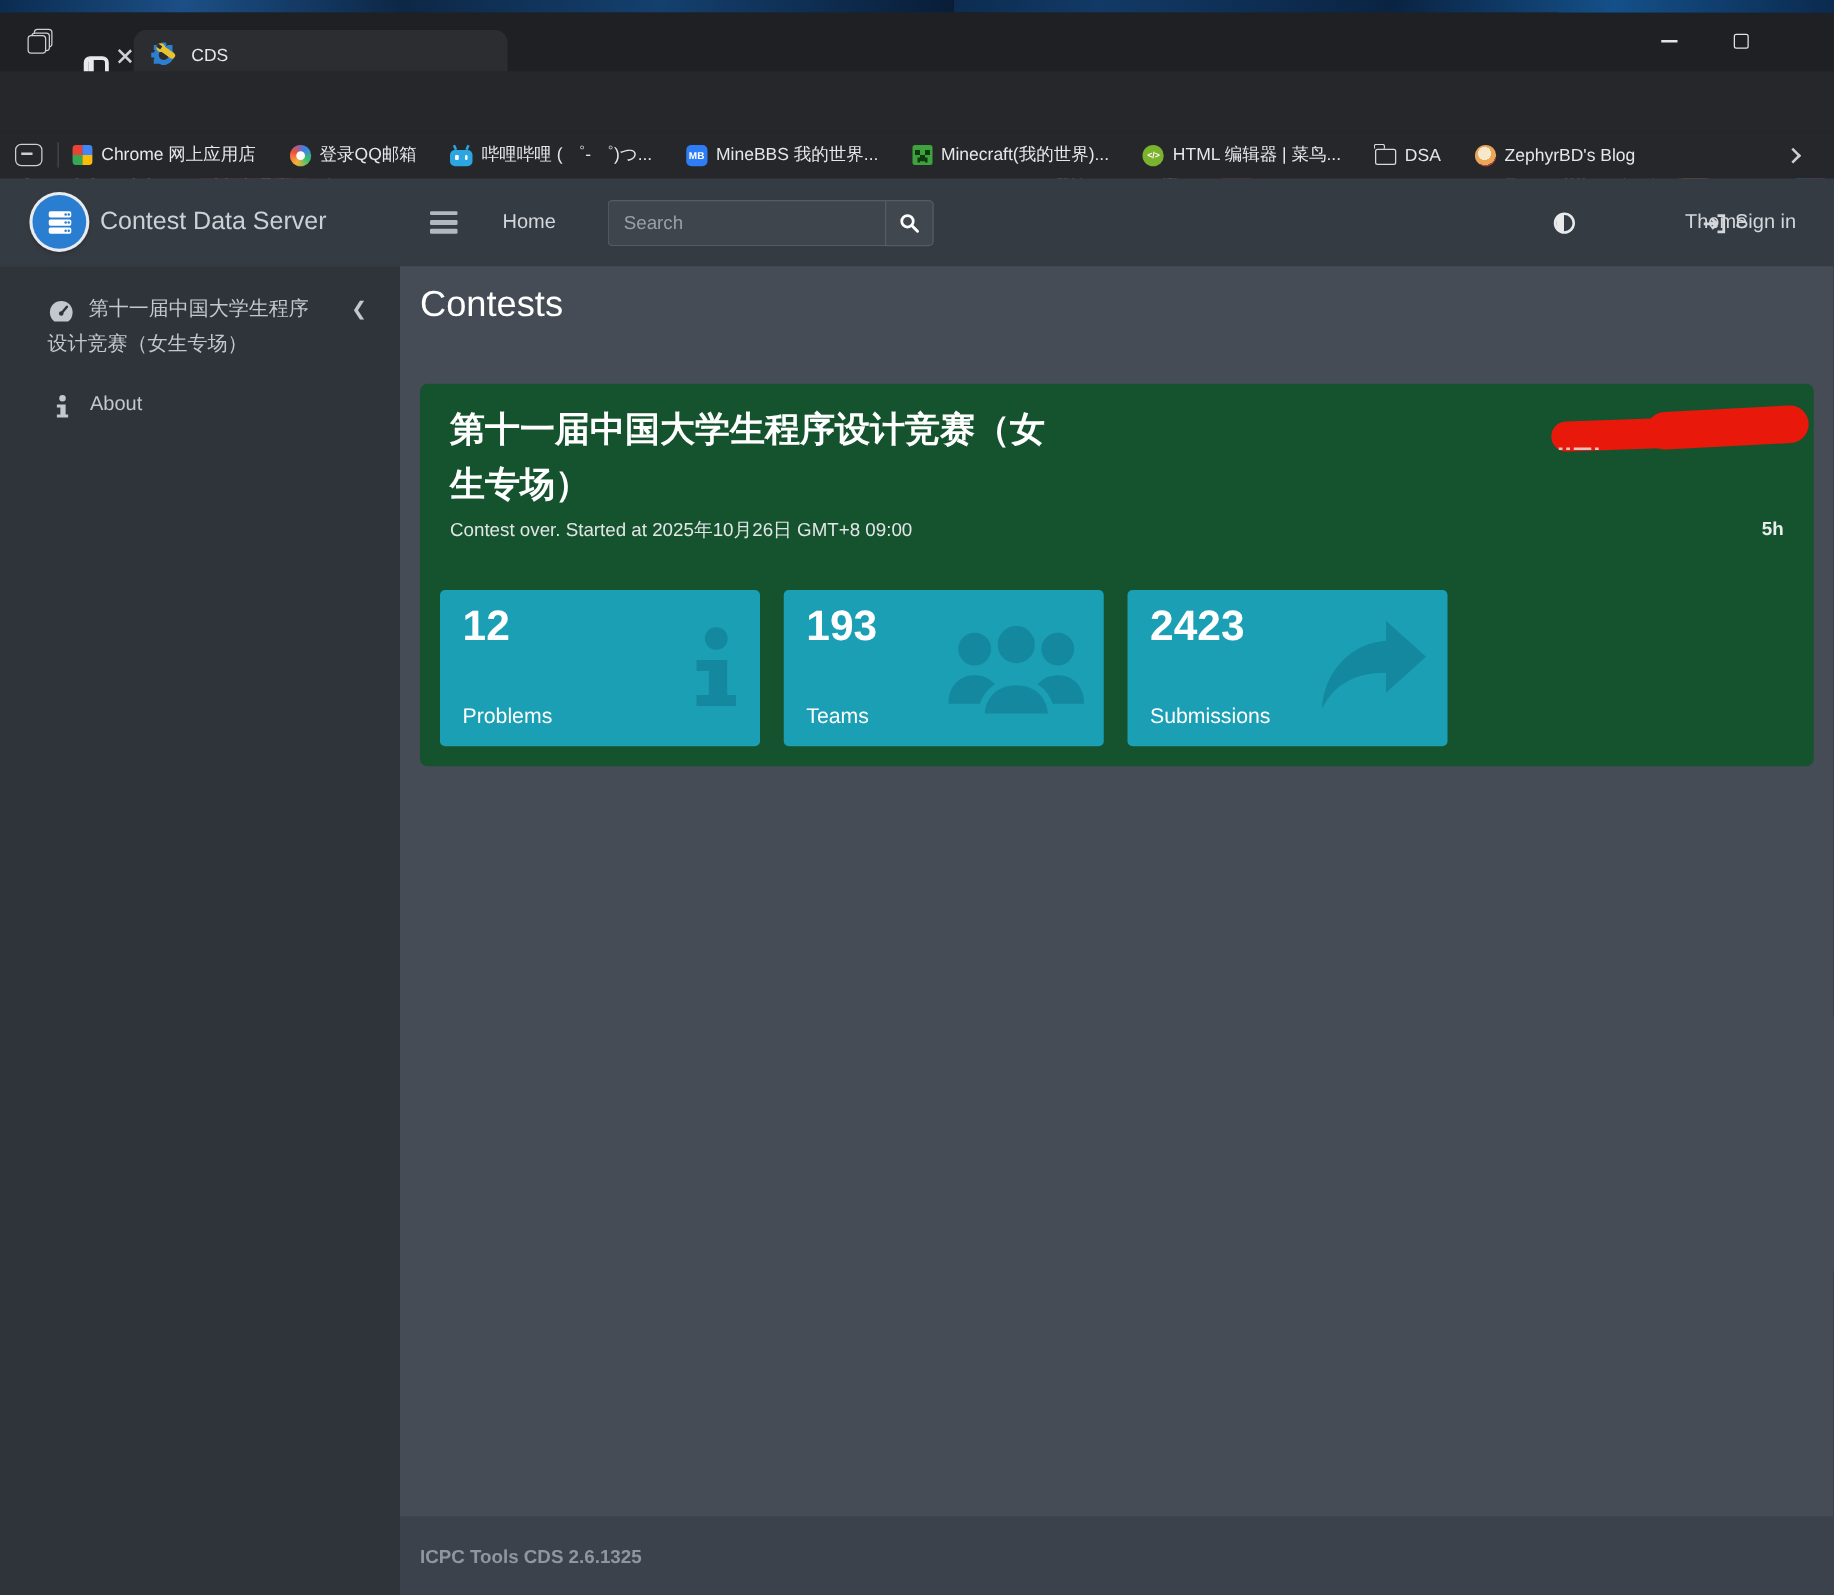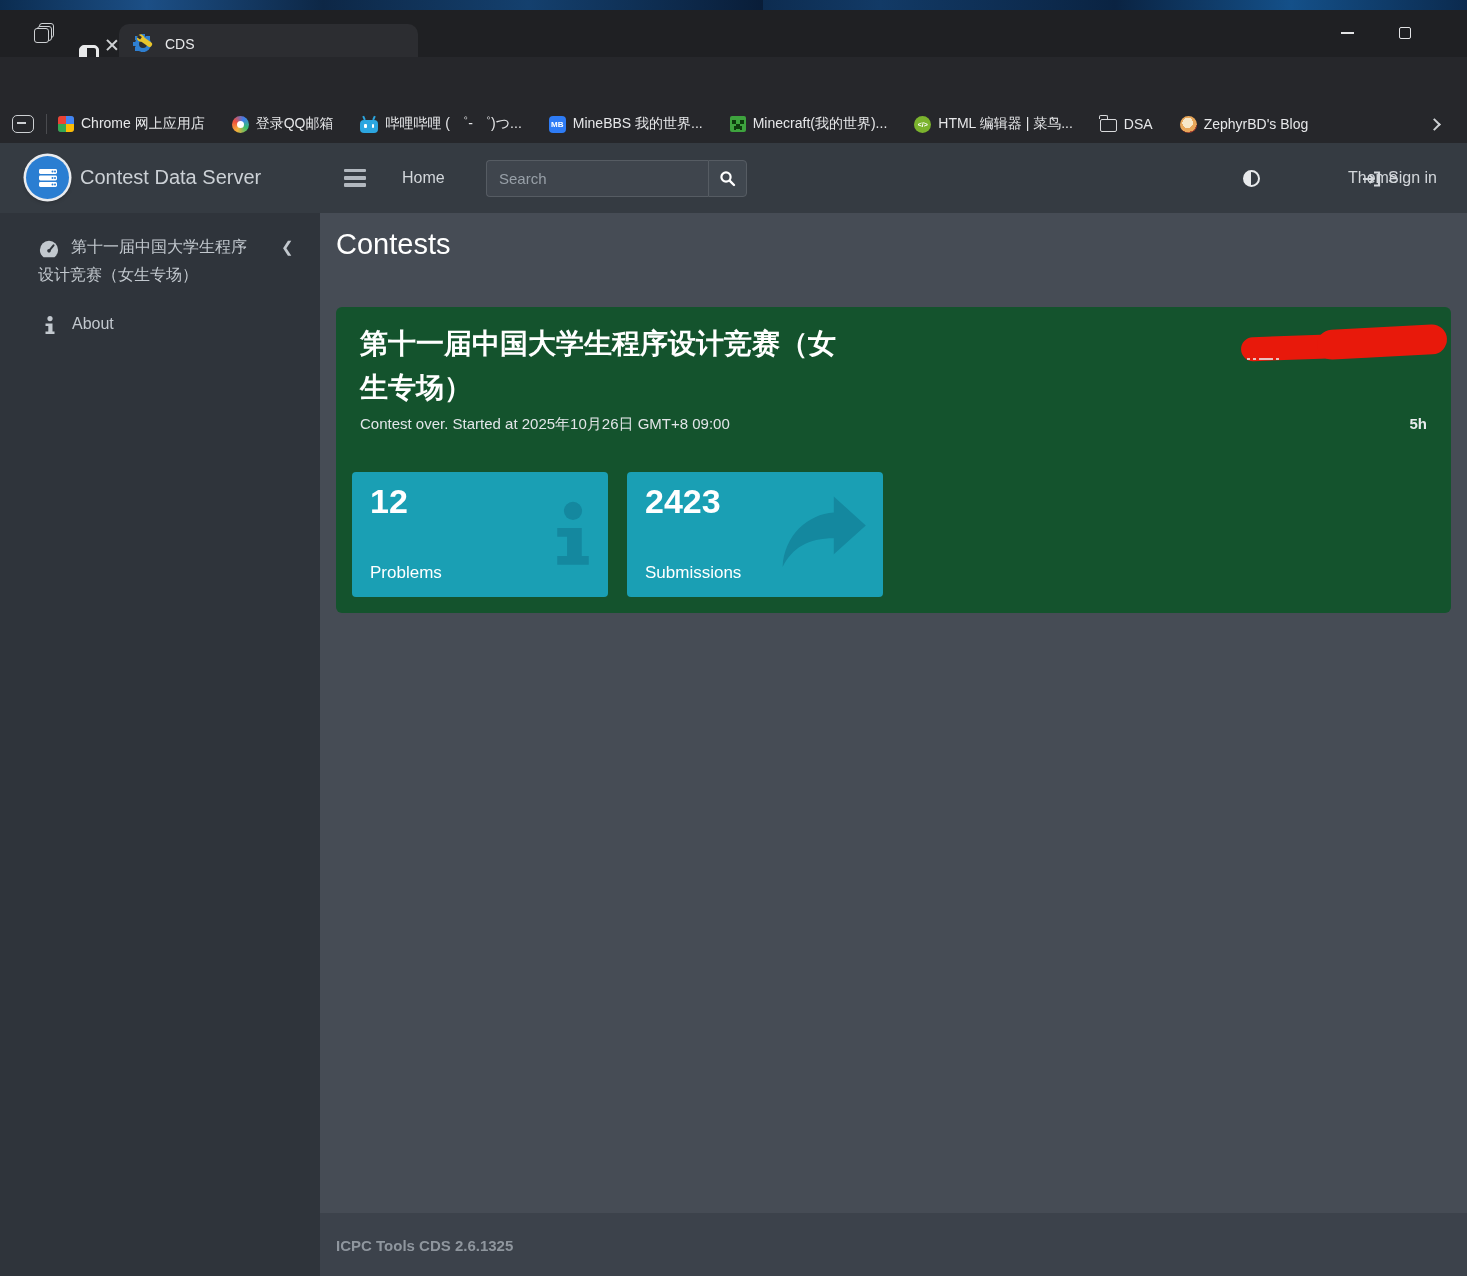--- a/index.html
+++ b/index.html
@@ -3,21 +3,21 @@
 <meta charset="utf-8">
 <style>
   * { box-sizing: border-box; margin: 0; padding: 0; }
   html,body { width:1467px; height:1276px; overflow:hidden; background:#1F2023;
     font-family:"Liberation Sans","DejaVu Sans",sans-serif; }
   .abs { position:absolute; }
   
   .wallpaper { left:0; top:0; width:1467px; height:10px;
     background:linear-gradient(90deg,#0b2c50 0%,#1c4f86 10%,#0d2746 22%,#14406e 36%,#091d38 52%,#16447300 52%,#123a66 60%,#0a2342 76%,#145089 88%,#0b2a4e 100%),#0d2c50; }
   
-  .tabbar { left:16px; top:10px; width:1243px; height:47px; background:#1F2023; }
+  .tabbar { left:4px; top:10px; width:1243px; height:47px; background:#1F2023; }
   .tab { left:103px; top:14px; width:299px; height:43px; background:#2C2D31; border-radius:10px 10px 0 0; }
   .tab-title { left:46px; top:12px; font-size:14px; color:#e7e8ea; }
   .favicon { left:16px; top:11px; width:20px; height:20px; }
   .gear { position:absolute; left:0; top:1px; width:16px; height:16px; border-radius:50%; background:#2f7fd0;
     box-shadow:0 -5px 0 -6px #2f7fd0; }
   .gear::before { content:""; position:absolute; left:4px; top:4px; width:8px; height:8px; border-radius:50%; background:#2C2D31; }
   .gear-teeth { position:absolute; left:-2px; top:-1px; width:20px; height:20px; }
   .gear-teeth span { position:absolute; width:4px; height:4px; background:#2f7fd0; left:8px; top:8px; }
   .wrench { position:absolute; left:3px; top:4px; width:15px; height:5px; background:#e9c52b; border-radius:3px; transform:rotate(35deg); }
   .wrench::before { content:""; position:absolute; left:-2px; top:-1px; width:7px; height:7px; border-radius:50%; background:#e9c52b; }
@@ -387,20 +387,32 @@
 
     <div class="stat">
       <div class="stat-value">12</div>
       <div class="stat-label">Problems</div>
       <svg class="stat-icon" width="42" height="96" viewBox="0 0 12 19">
         <circle cx="6" cy="2.6" r="2.6" fill="currentColor"></circle>
         <path d="M1.5 7.5h7v8h2v2.5H1.5V15.5h2.8v-5.5H1.5z" fill="currentColor"></path>
       </svg>
     </div>
 
+    <div class="stat">
+      <div class="stat-value">193</div>
+      <div class="stat-label">Teams</div>
+      <svg class="stat-icon" width="112" height="86" viewBox="0 0 64 48">
+        <circle cx="13" cy="15" r="7.5" fill="currentColor"></circle>
+        <path d="M1 40c0-8 5-13 12-13s12 5 12 13z" fill="currentColor"></path>
+        <circle cx="51" cy="15" r="7.5" fill="currentColor"></circle>
+        <path d="M39 40c0-8 5-13 12-13s12 5 12 13z" fill="currentColor"></path>
+        <circle cx="32" cy="13" r="10" fill="currentColor" stroke="#1A9FB4" stroke-width="3"></circle>
+        <path d="M16 46c0-10 7-16 16-16s16 6 16 16z" fill="currentColor" stroke="#1A9FB4" stroke-width="3"></path>
+      </svg>
+    </div>
 
     <div class="stat">
       <div class="stat-value">2423</div>
       <div class="stat-label">Submissions</div>
       <svg class="stat-icon" width="96" height="84" viewBox="0 0 60 52">
         <path d="M38 2 L58 20 L38 38 V28 C22 28 12 34 6 46 C7 26 22 13 38 12 Z" fill="currentColor"></path>
       </svg>
     </div>
 
 

